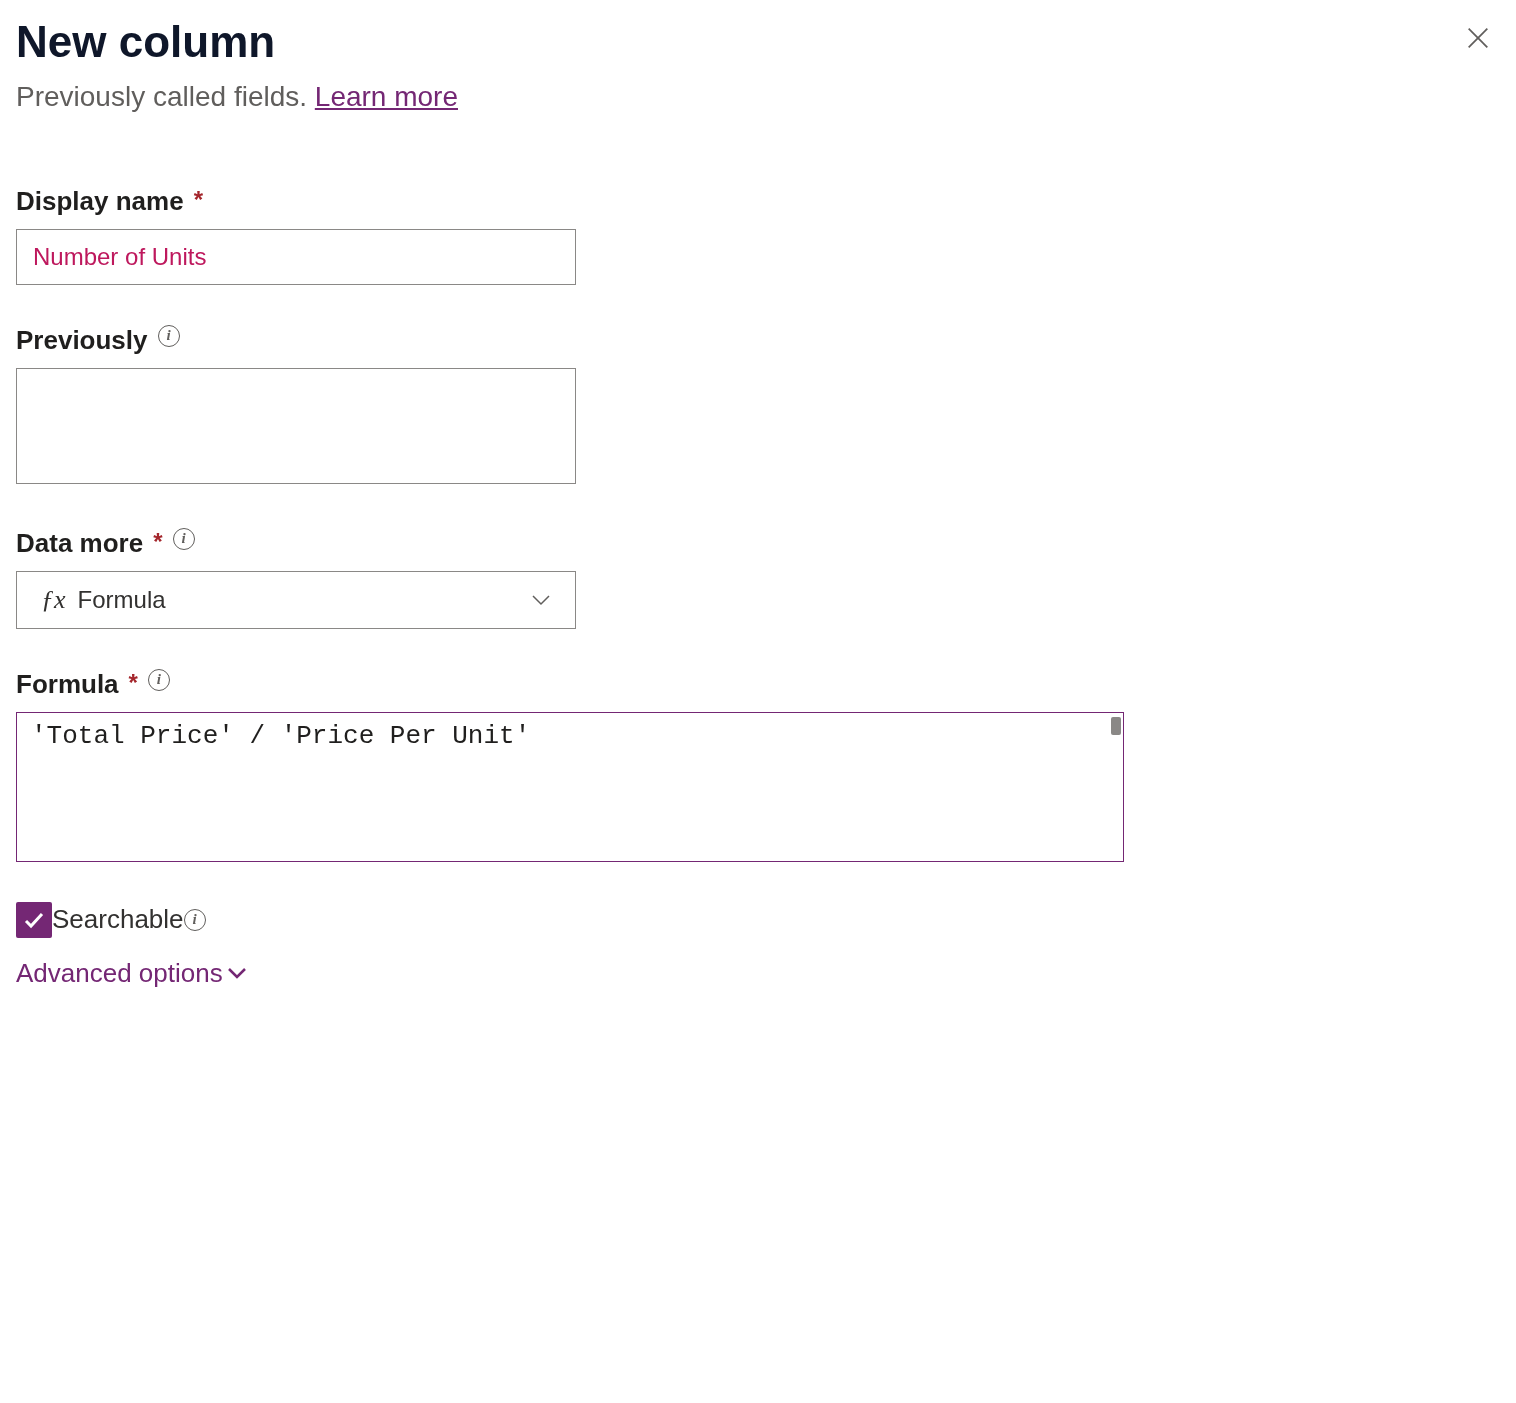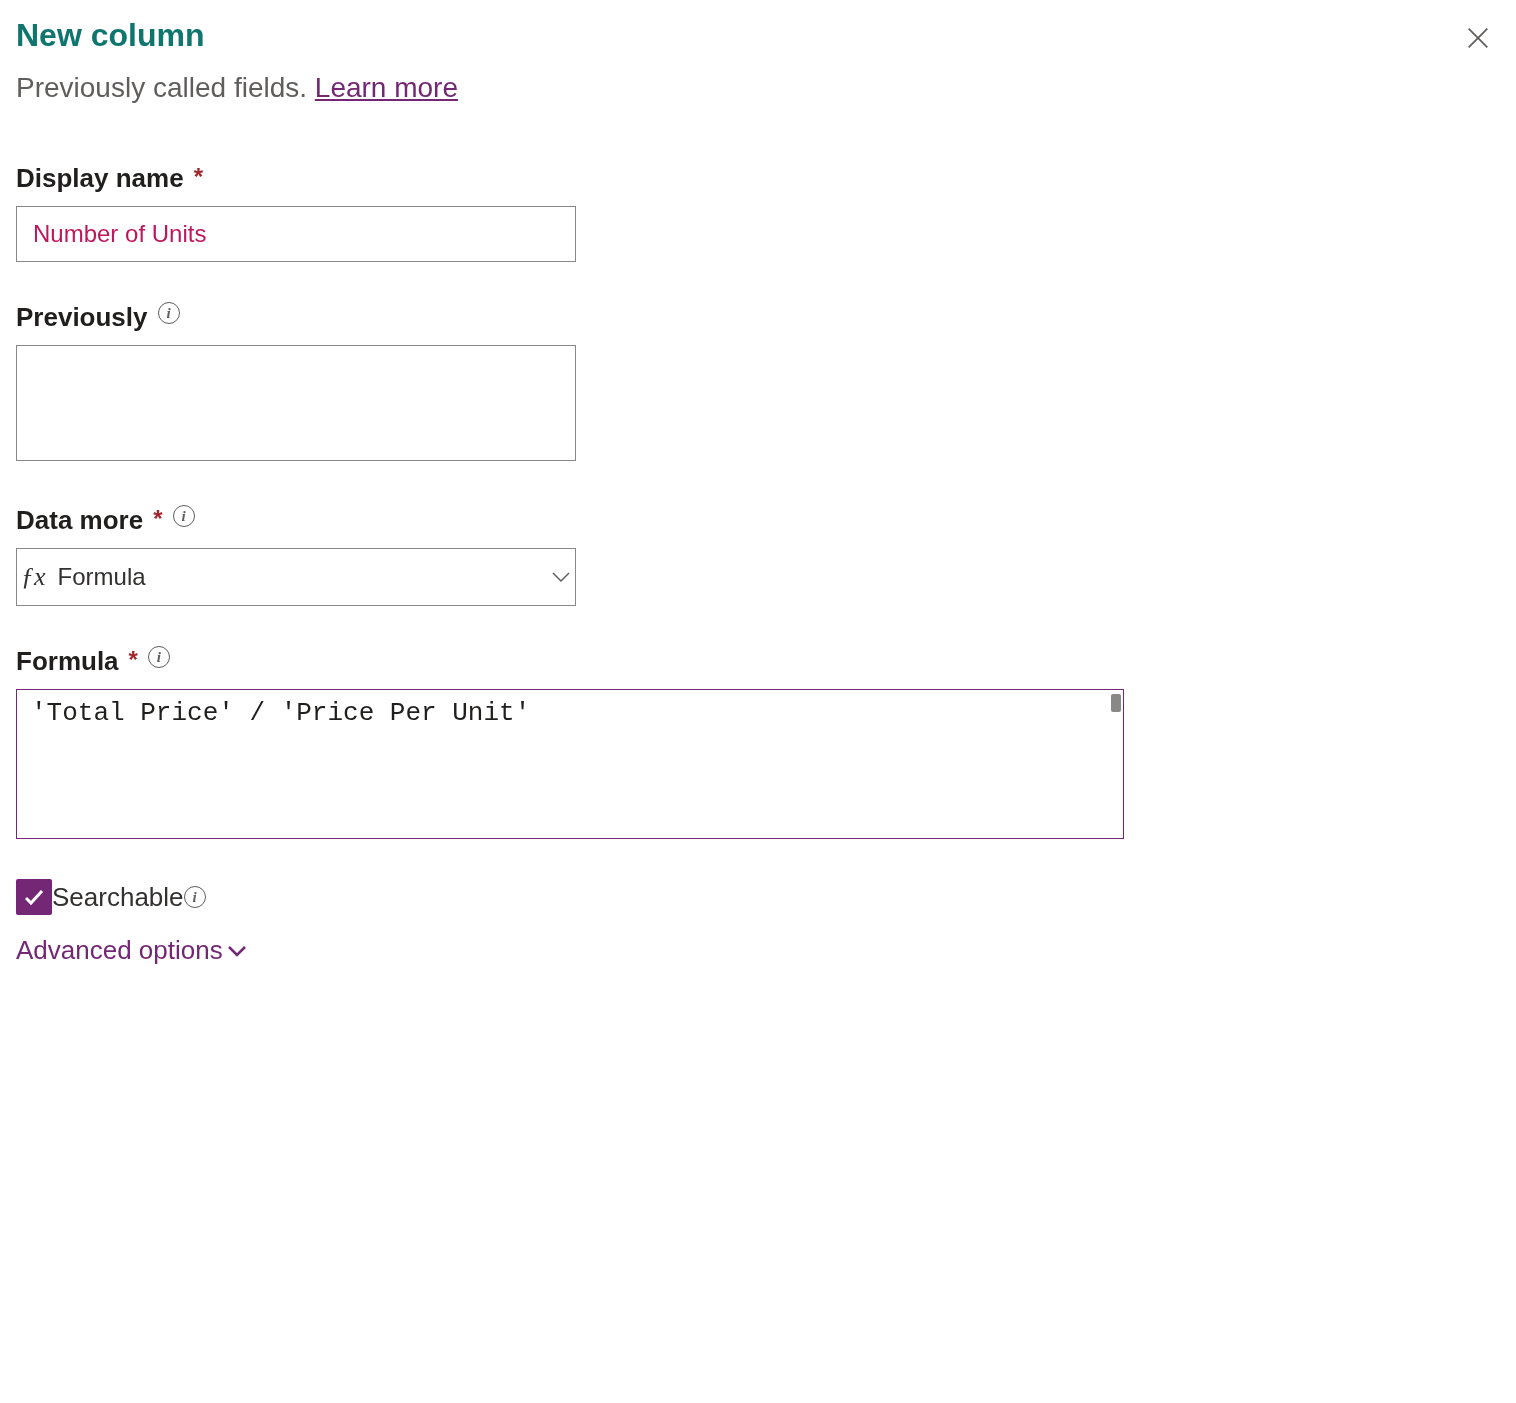--- a/index.html
+++ b/index.html
@@ -14,44 +14,44 @@
       padding: 16px;
       width: 1516px;
     }
     .header {
       display: flex;
       justify-content: space-between;
       align-items: flex-start;
       margin-bottom: 8px;
     }
     .panel-title {
-      font-size: 32px;
+      font-size: 44px;
       font-weight: 700;
-      color: #0f766e;
+      color: #0f172a;
       line-height: 1.2;
     }
     .close-btn {
       background: none;
       border: none;
       cursor: pointer;
       padding: 8px;
       display: flex;
       align-items: center;
       justify-content: center;
     }
     .close-btn svg {
       width: 28px;
       height: 28px;
       stroke: #605e5c;
       stroke-width: 1.5;
     }
     .subtitle-row {
       font-size: 28px;
       color: #605e5c;
-      margin-bottom: 56px;
+      margin-bottom: 70px;
       line-height: 1.4;
     }
     .learn-more-link {
       color: #742774;
       text-decoration: underline;
       cursor: pointer;
     }
     .form-group {
       margin-bottom: 40px;
     }
@@ -106,21 +106,21 @@
       color: #323130;
       resize: none;
       background: #fff;
     }
     .dropdown {
       width: 560px;
       height: 58px;
       border: 1px solid #8a8886;
       display: flex;
       align-items: center;
-      padding: 0 4px;
+      padding: 0 24px;
       cursor: pointer;
       background: #fff;
       position: relative;
     }
     .fx-icon {
       font-style: italic;
       font-family: Georgia, 'Times New Roman', serif;
       font-size: 26px;
       color: #323130;
       margin-right: 12px;

